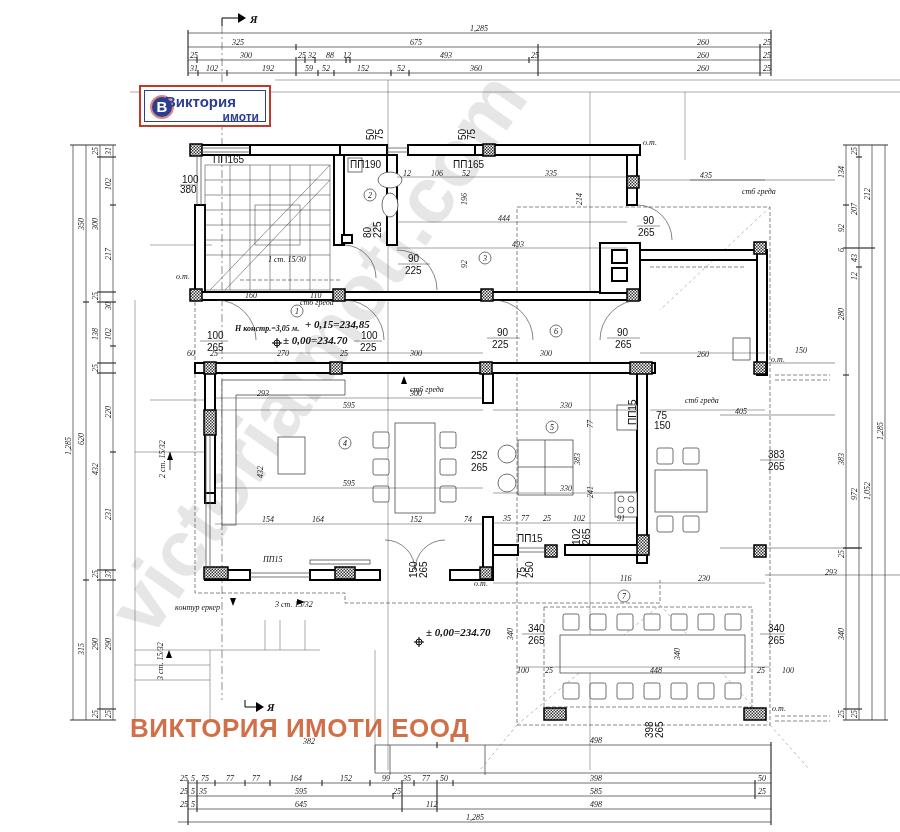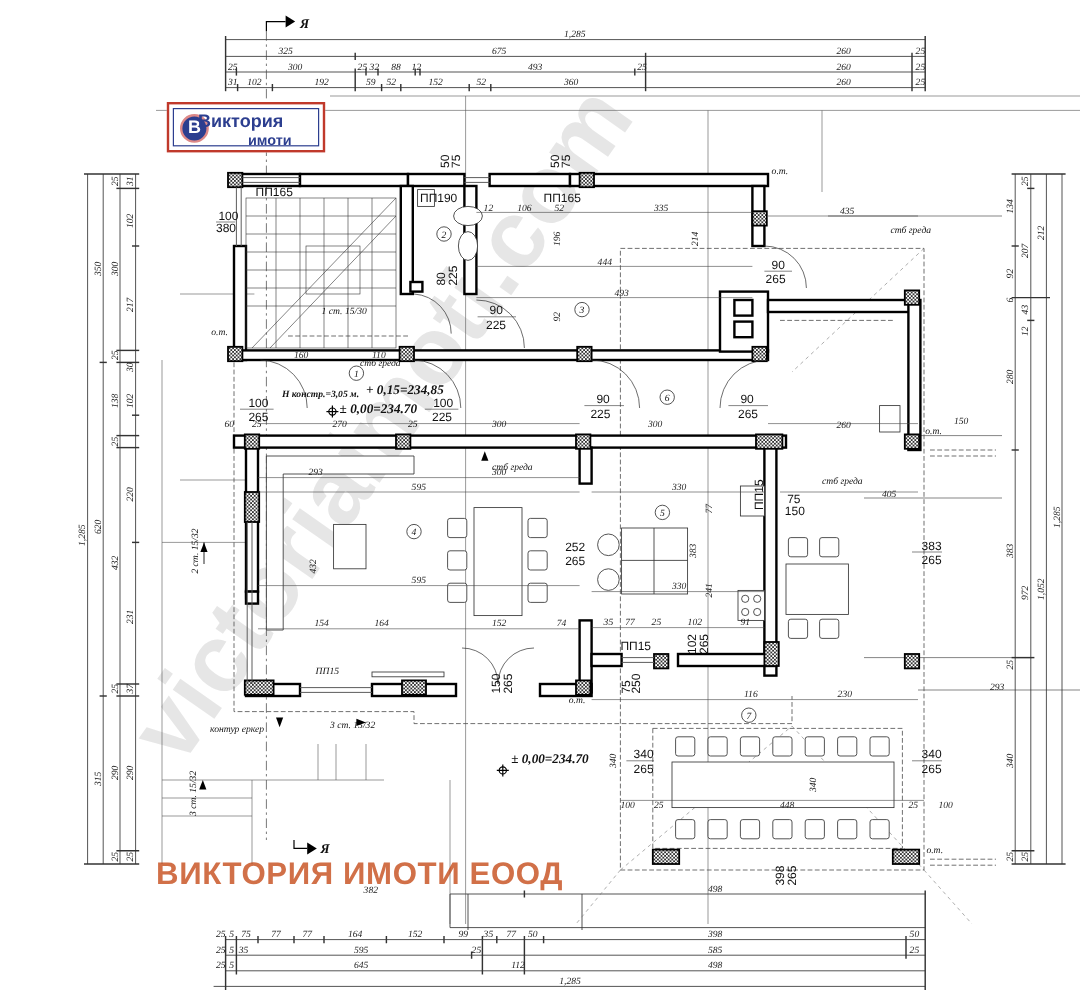--- a/index.html
+++ b/index.html
@@ -9,21 +9,21 @@
   .dimv{font-family:"Liberation Serif",serif;font-style:italic;font-size:8px;fill:#222;}
   .lbl{font-family:"Liberation Sans",sans-serif;font-size:10px;fill:#111;}
   .note{font-family:"Liberation Serif",serif;font-style:italic;font-size:8px;fill:#111;}
   .elev{font-family:"Liberation Serif",serif;font-style:italic;font-weight:bold;font-size:11px;fill:#111;}
   .room{font-family:"Liberation Serif",serif;font-style:italic;font-size:8px;fill:#111;}
   .wm{font-family:"Liberation Sans",sans-serif;font-weight:bold;font-size:80px;fill:#c8c8c8;opacity:.45;}
   .logo{position:absolute;left:139px;top:85px;width:132px;height:42px;border:2px solid #c0392b;background:#fff;box-sizing:border-box;}
   .logo-inner{position:absolute;left:3px;top:3px;right:3px;bottom:3px;border:1px solid #2c3e8f;}
   .logo-badge{position:absolute;left:5px;top:4px;width:24px;height:24px;border-radius:50%;background:#2c3e8f;border:2px solid #d88;box-sizing:border-box;color:#fff;font:bold 15px "Liberation Sans",sans-serif;text-align:center;line-height:20px;}
   .logo-t1{position:absolute;left:20px;top:2px;font:bold 15px "Liberation Sans",sans-serif;color:#2c3e8f;}
-  .logo-t2{position:absolute;right:22px;top:19px;font:bold 12px "Liberation Sans",sans-serif;color:#2c3e8f;}
+  .logo-t2{position:absolute;right:6px;top:19px;font:bold 12px "Liberation Sans",sans-serif;color:#2c3e8f;}
   .company{position:absolute;left:130px;top:713px;font:bold 26px "Liberation Sans",sans-serif;color:#c2410c;opacity:.75;letter-spacing:0.5px;}
 </style>
 </head>
 <body>
 
 <svg id="plan" viewBox="0 0 900 832" xmlns="http://www.w3.org/2000/svg">
   <defs>
     <pattern id="hatch" width="3" height="3" patternUnits="userSpaceOnUse">
       <rect width="3" height="3" fill="#fff"></rect>
       <rect width="1.5" height="1.5" fill="#333"></rect>

